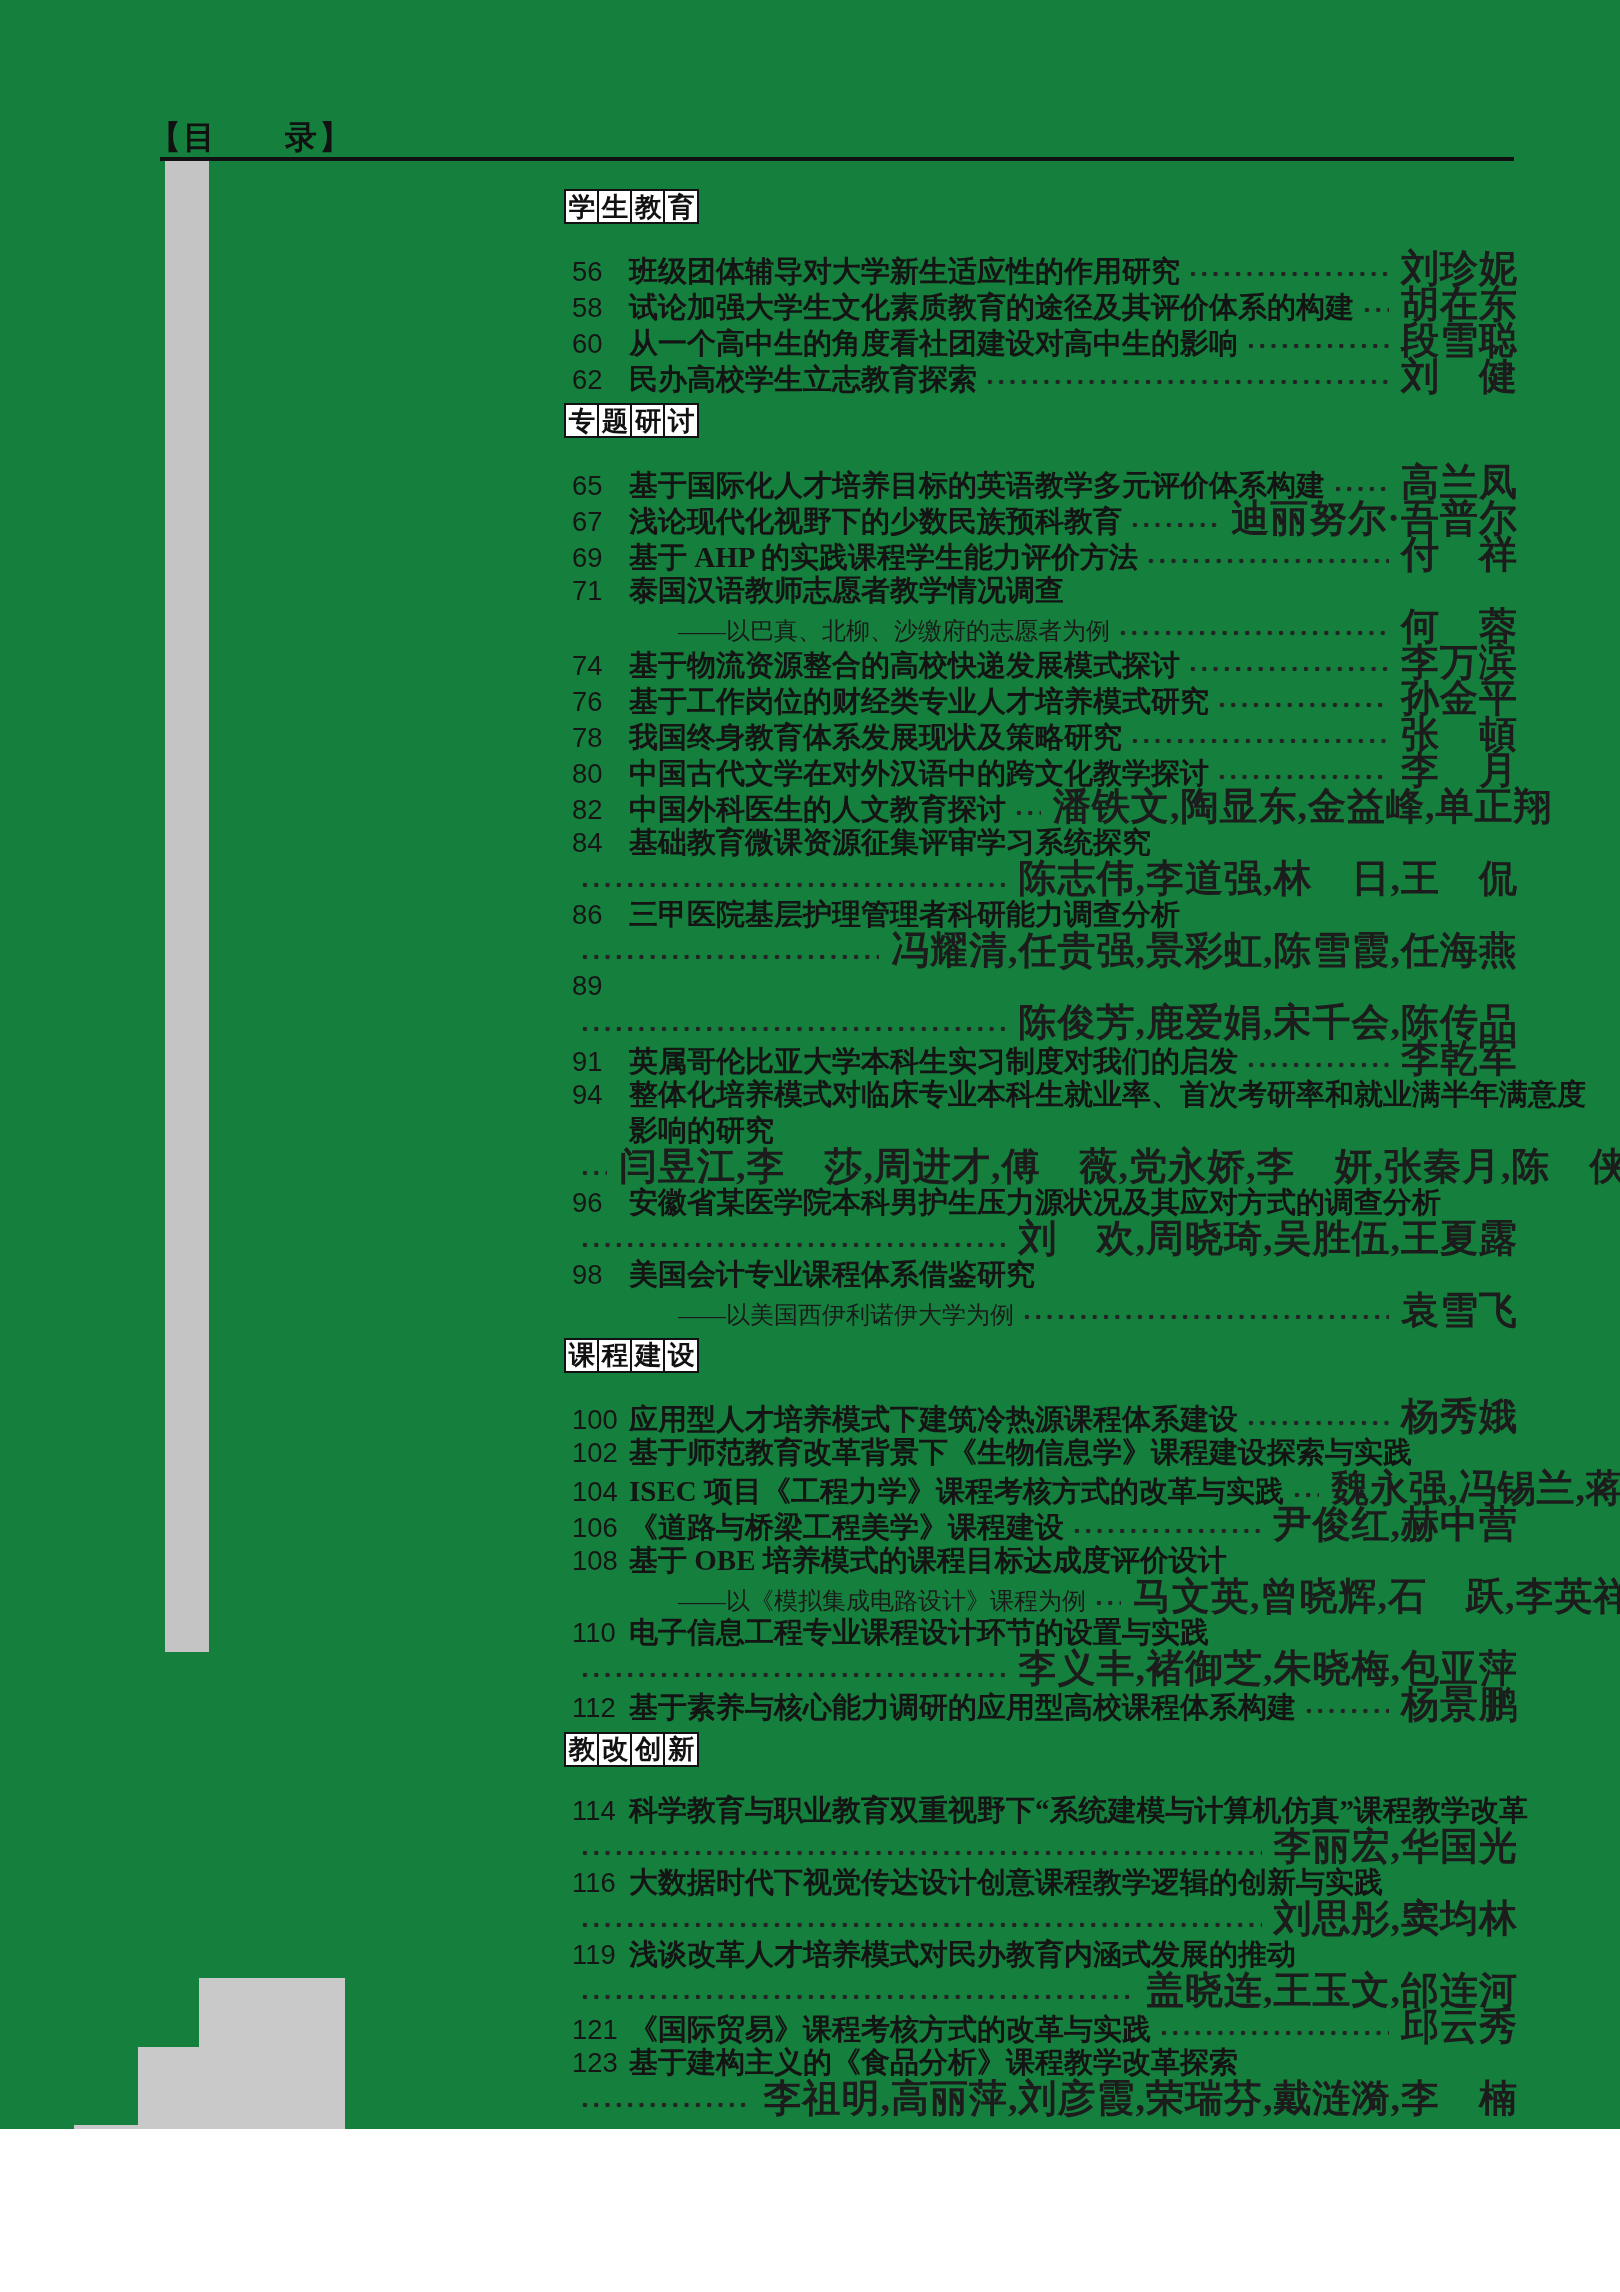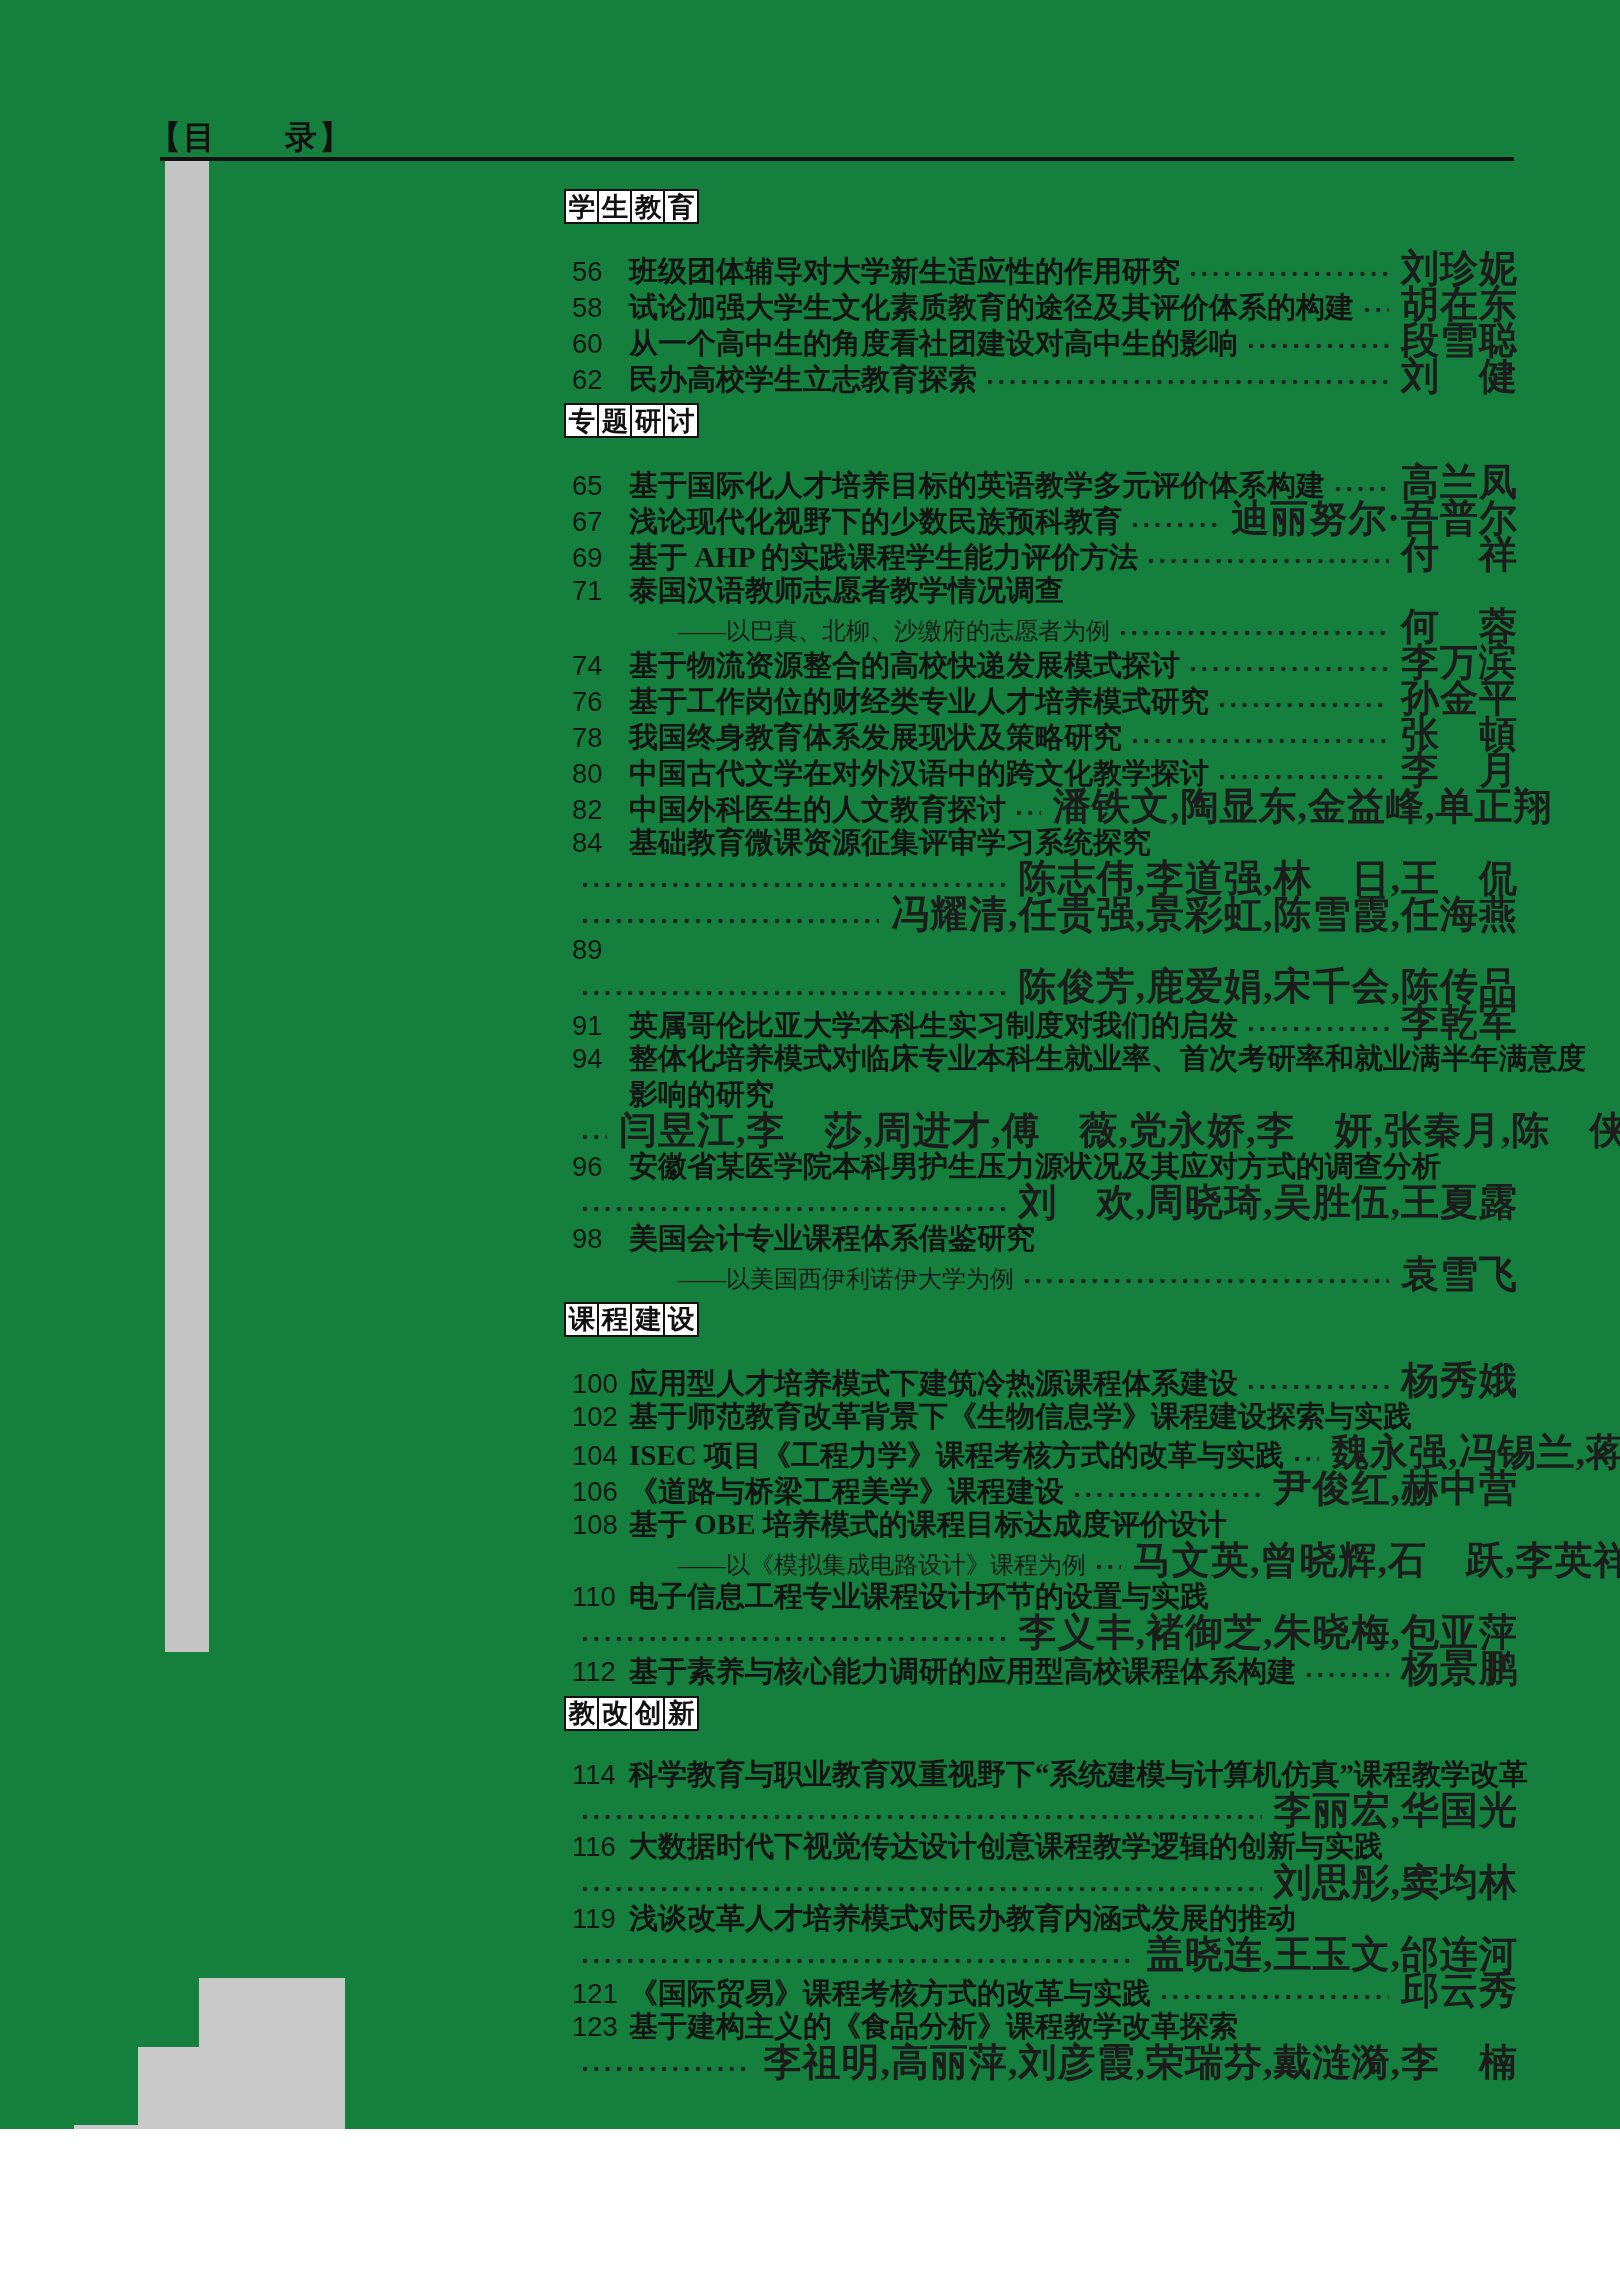--- a/index.html
+++ b/index.html
@@ -176,20 +176,24 @@
       </div>
       <div class="row">
         <span class="num">84</span>
         <span class="title">基础教育微课资源征集评审学习系统探究</span>
       </div>
       <div class="row">
         <div class="leader indent-leader"></div>
         <span class="authors">陈志伟,李道强,林　日,王　侃</span>
       </div>
       <div class="row">
+        <span class="num">86</span>
+        <span class="title">三甲医院基层护理管理者科研能力调查分析</span>
+      </div>
+      <div class="row">
         <div class="leader indent-leader"></div>
         <span class="authors">冯耀清,任贵强,景彩虹,陈雪霞,任海燕</span>
       </div>
       <div class="row">
         <span class="num">89</span>
       </div>
       <div class="row">
         <div class="leader indent-leader"></div>
         <span class="authors">陈俊芳,鹿爱娟,宋千会,陈传品</span>
       </div>

